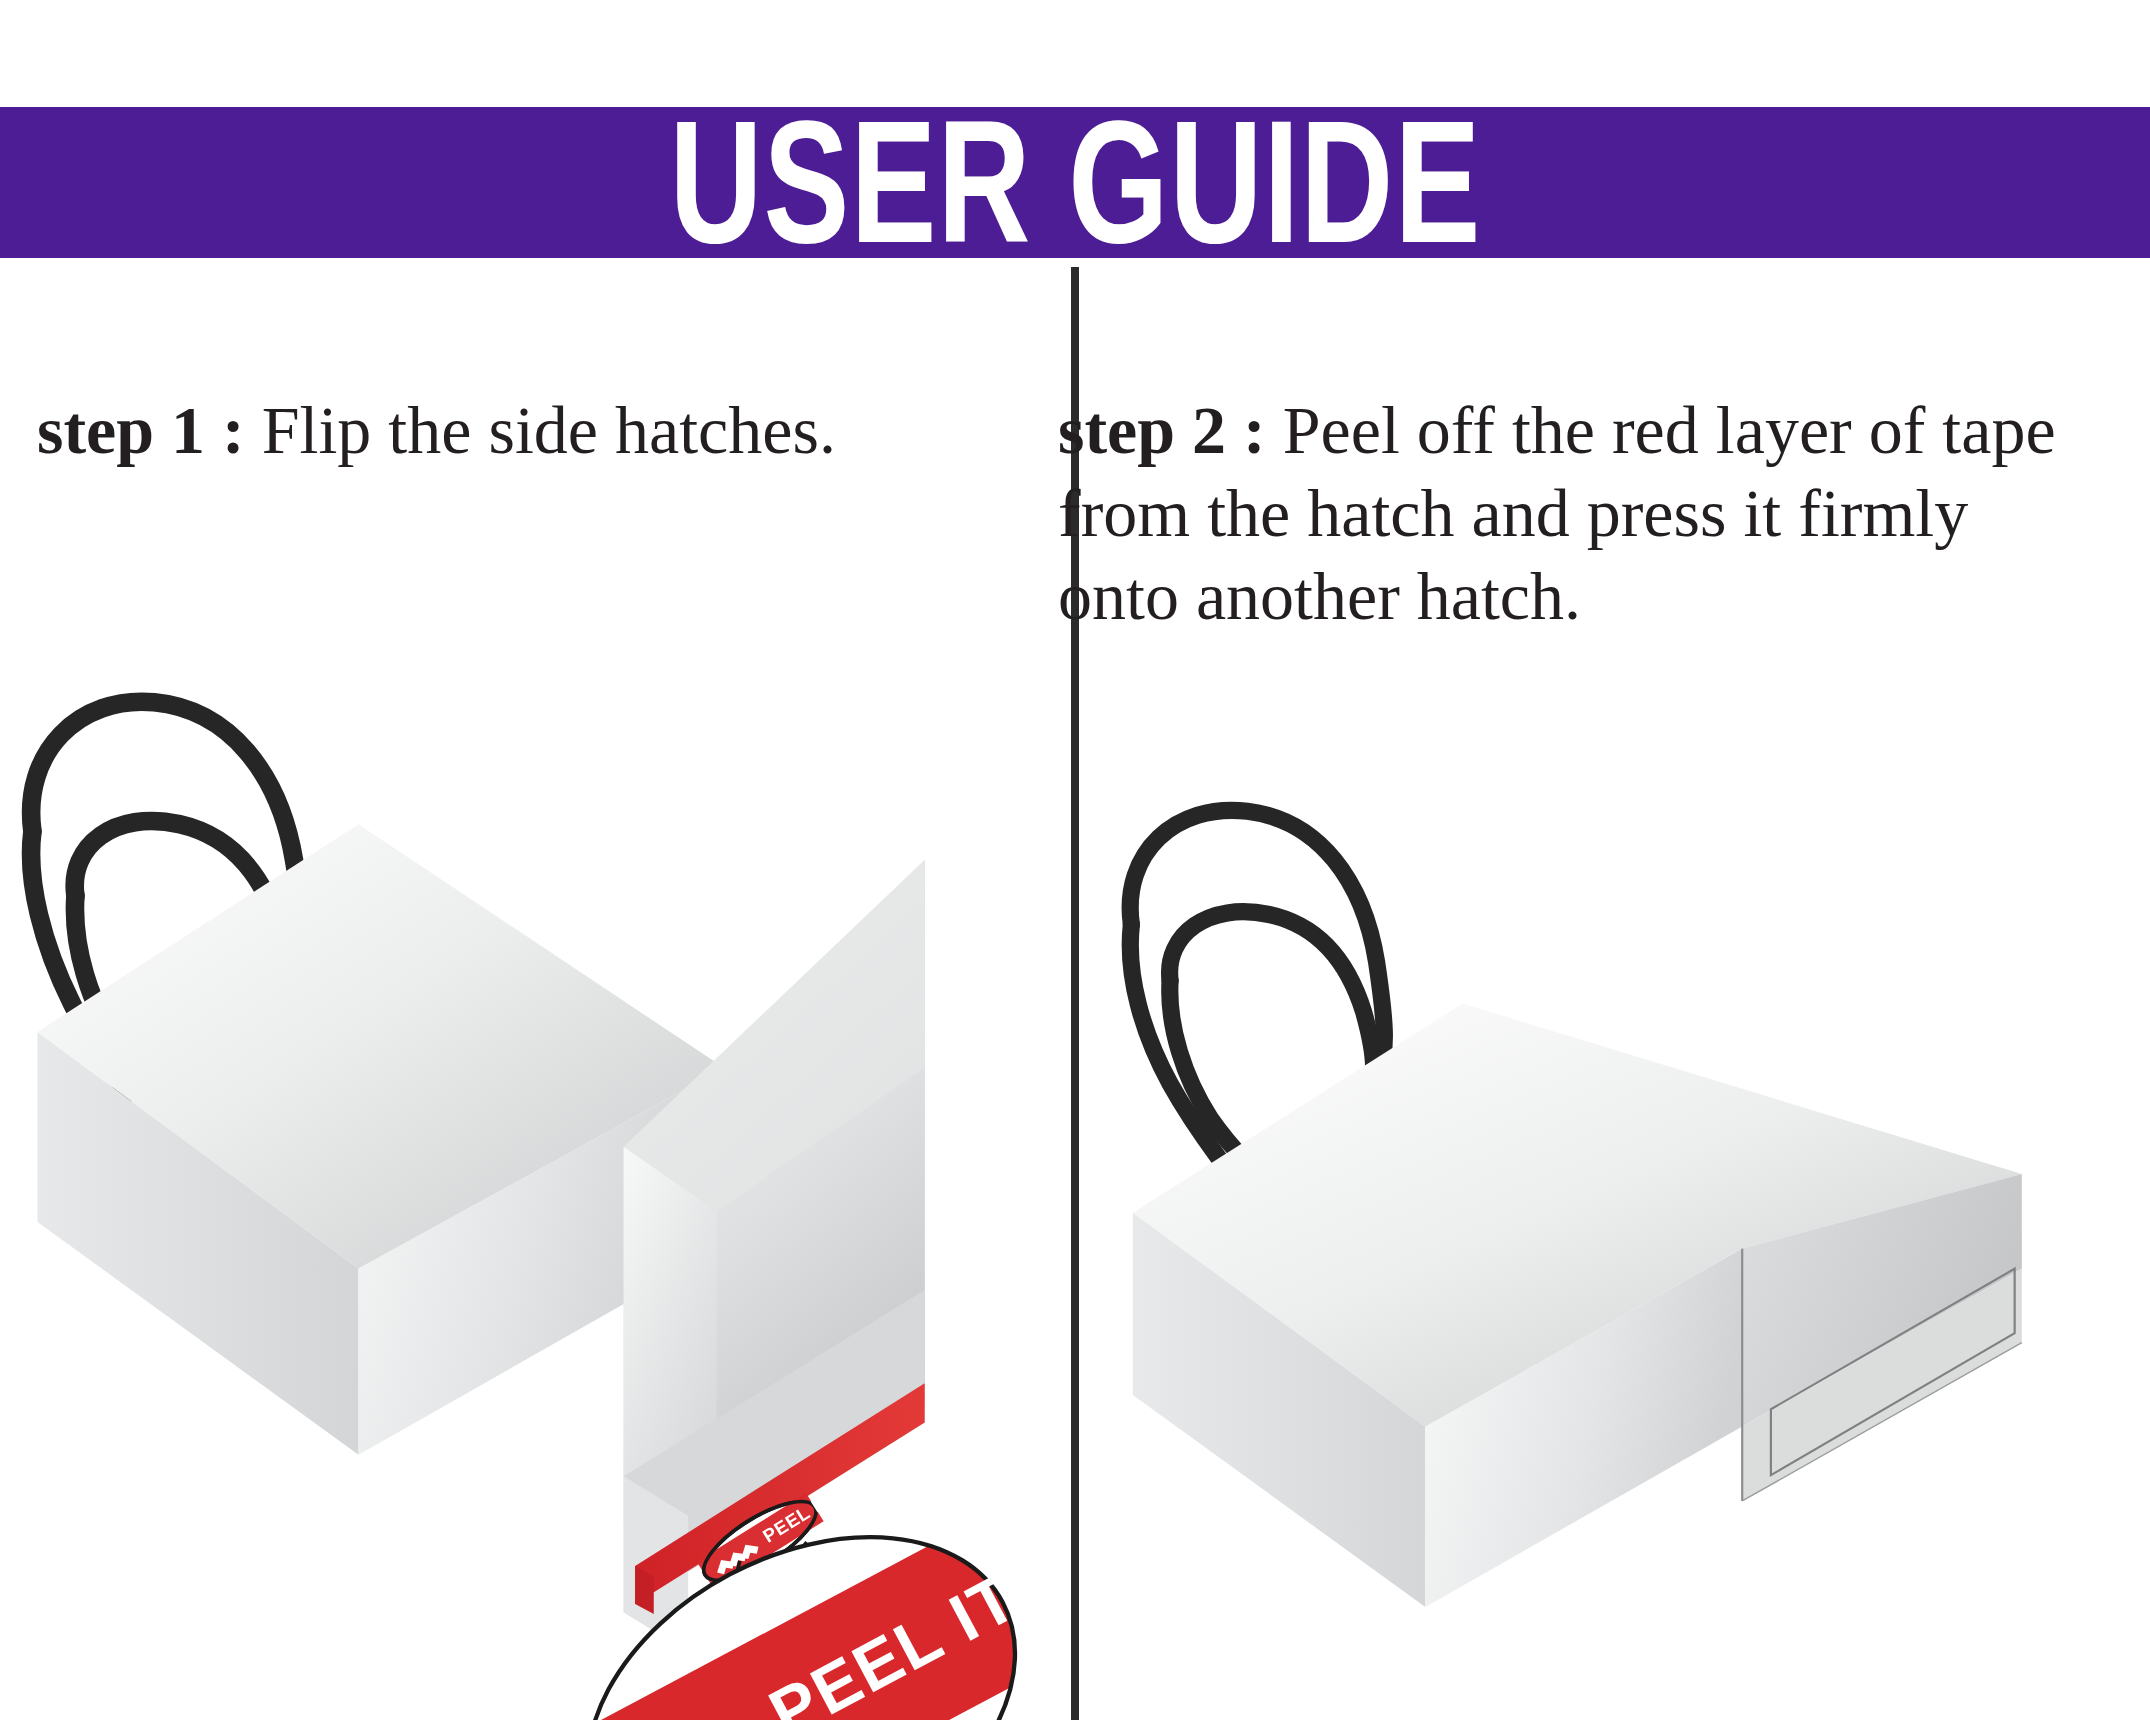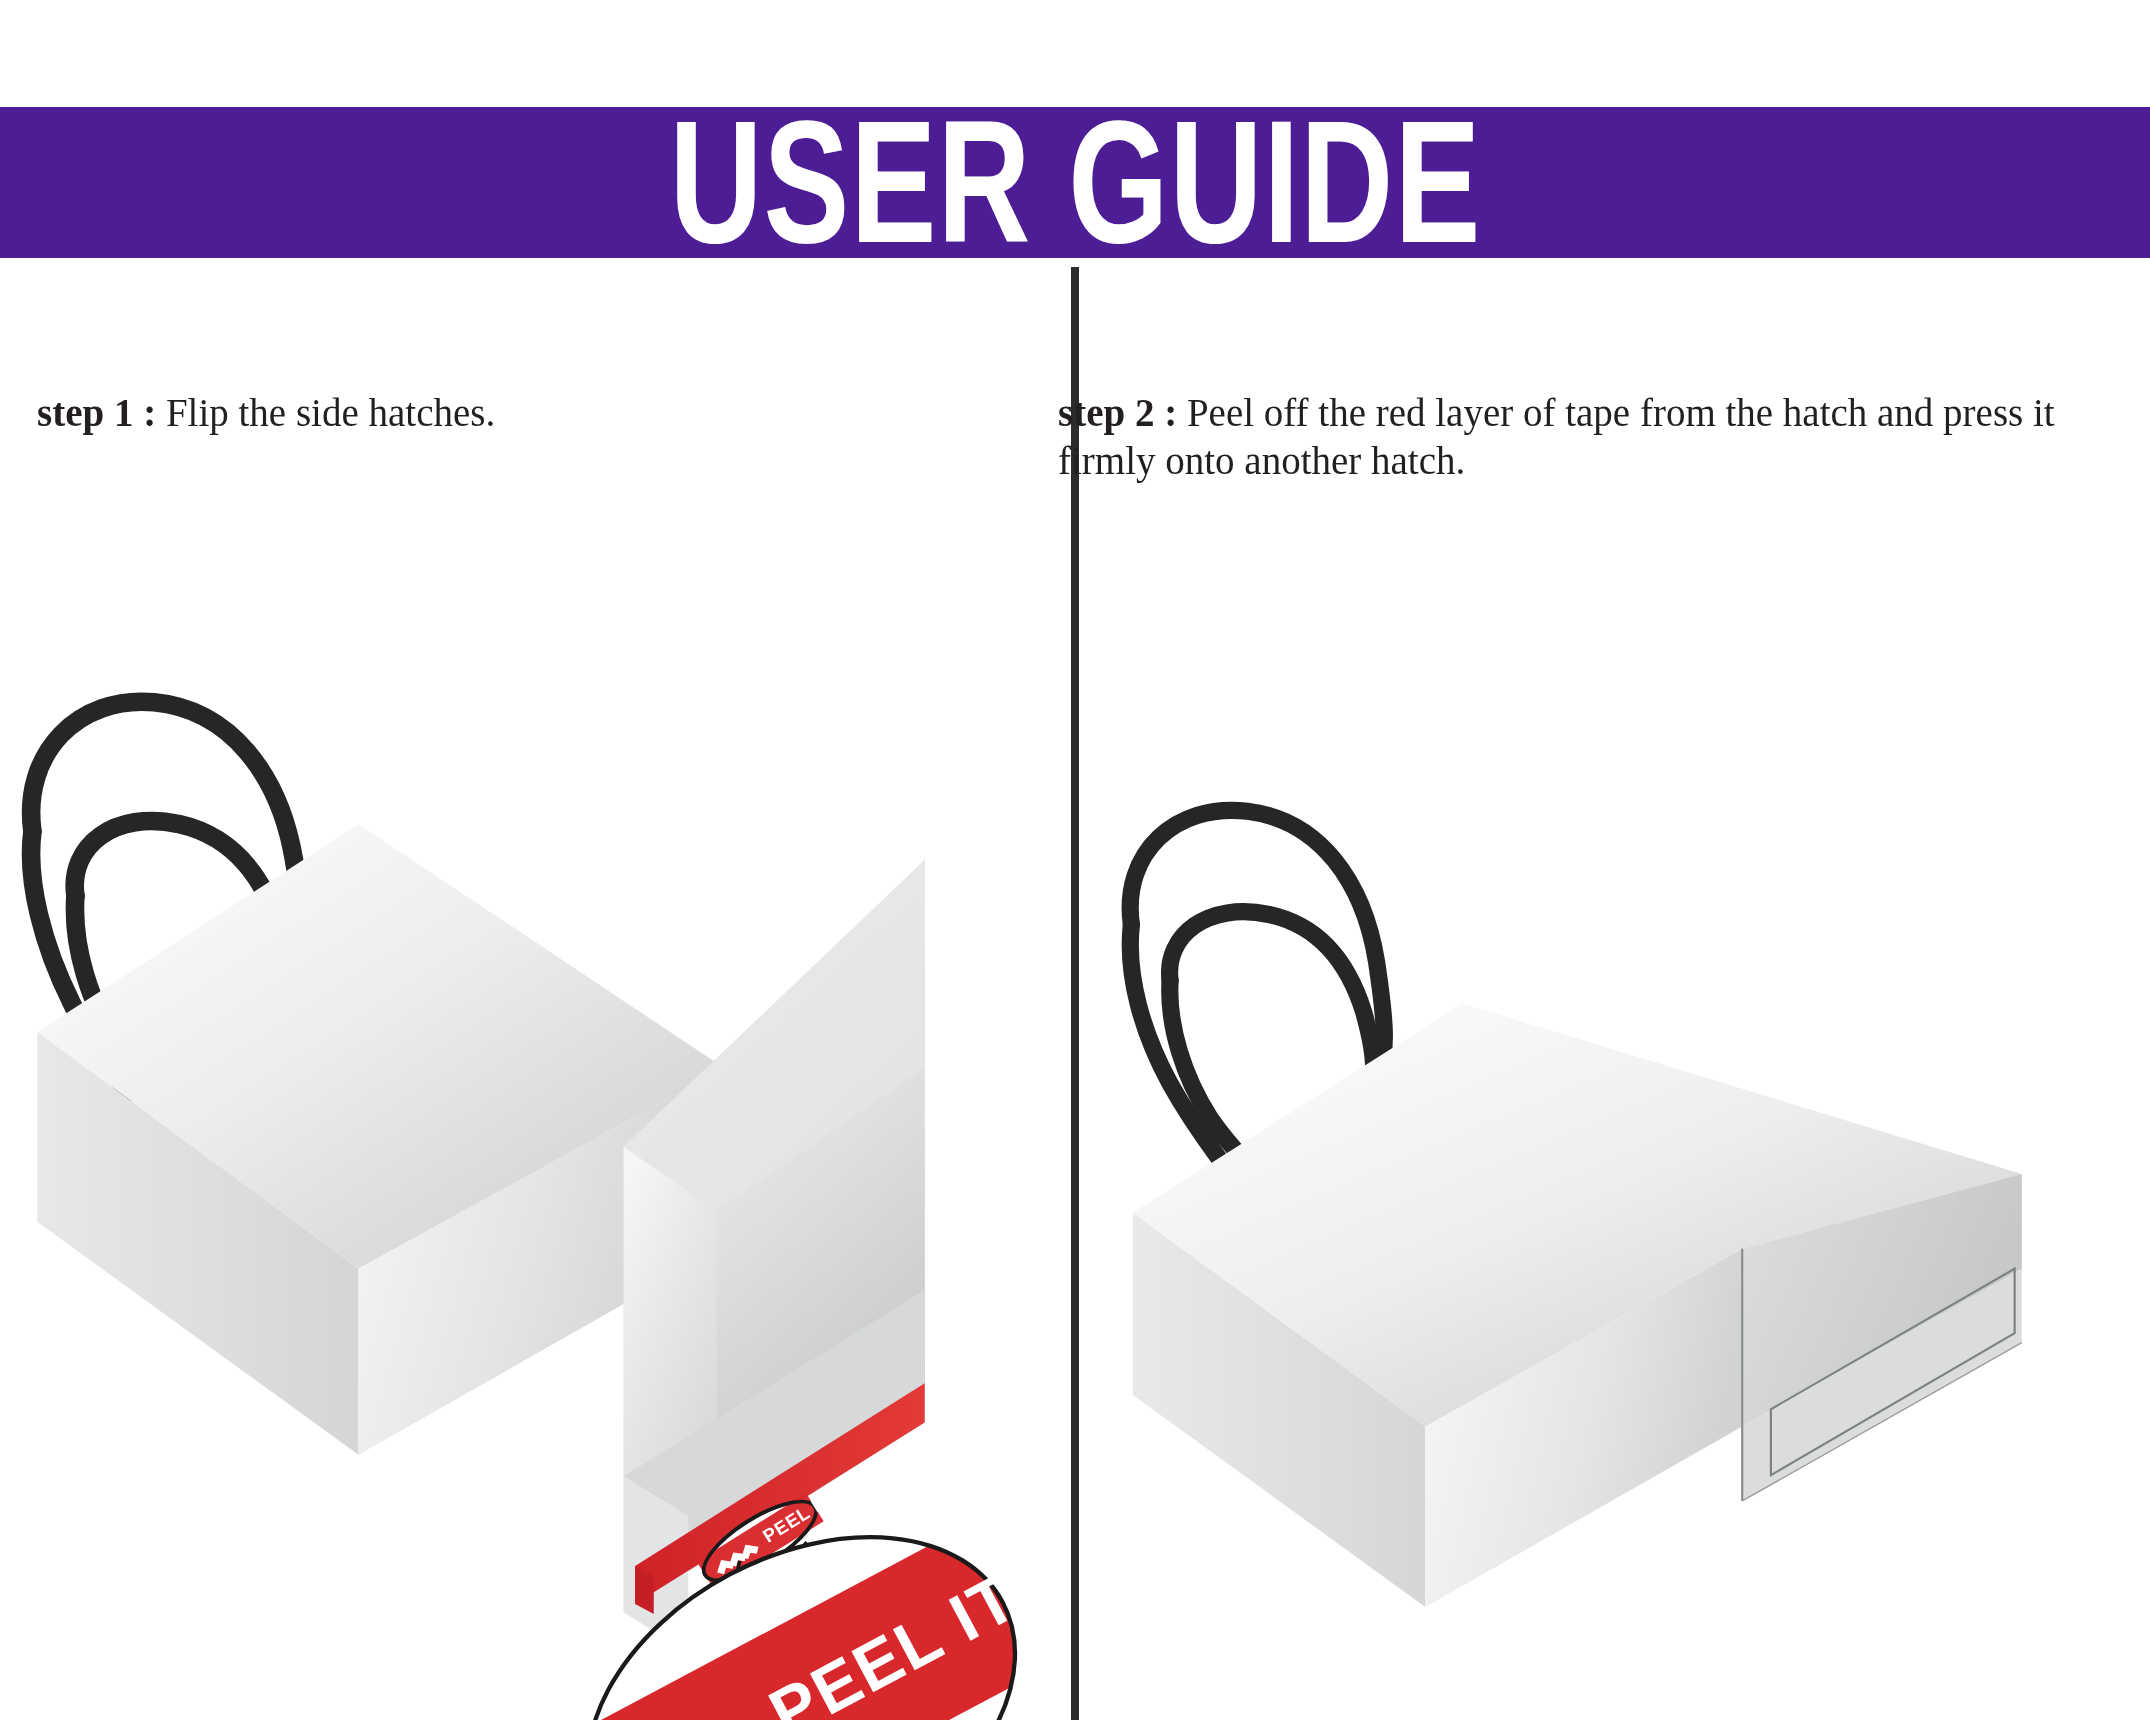--- a/index.html
+++ b/index.html
@@ -49,21 +49,21 @@
     width: 8px;
     height: 1453px;
     background: #2b2b2b;
   }
 
   
   .step-text {
     position: absolute;
     color: #231f20;
     font-family: "Liberation Serif", serif;
-    font-size: 39px;
+    font-size: 68px;
     line-height: 1.22;
   }
   .step-label {
     font-weight: bold;
   }
   #step1-text {
     left: 37px;
     top: 389px;
     width: 989px;
   }

